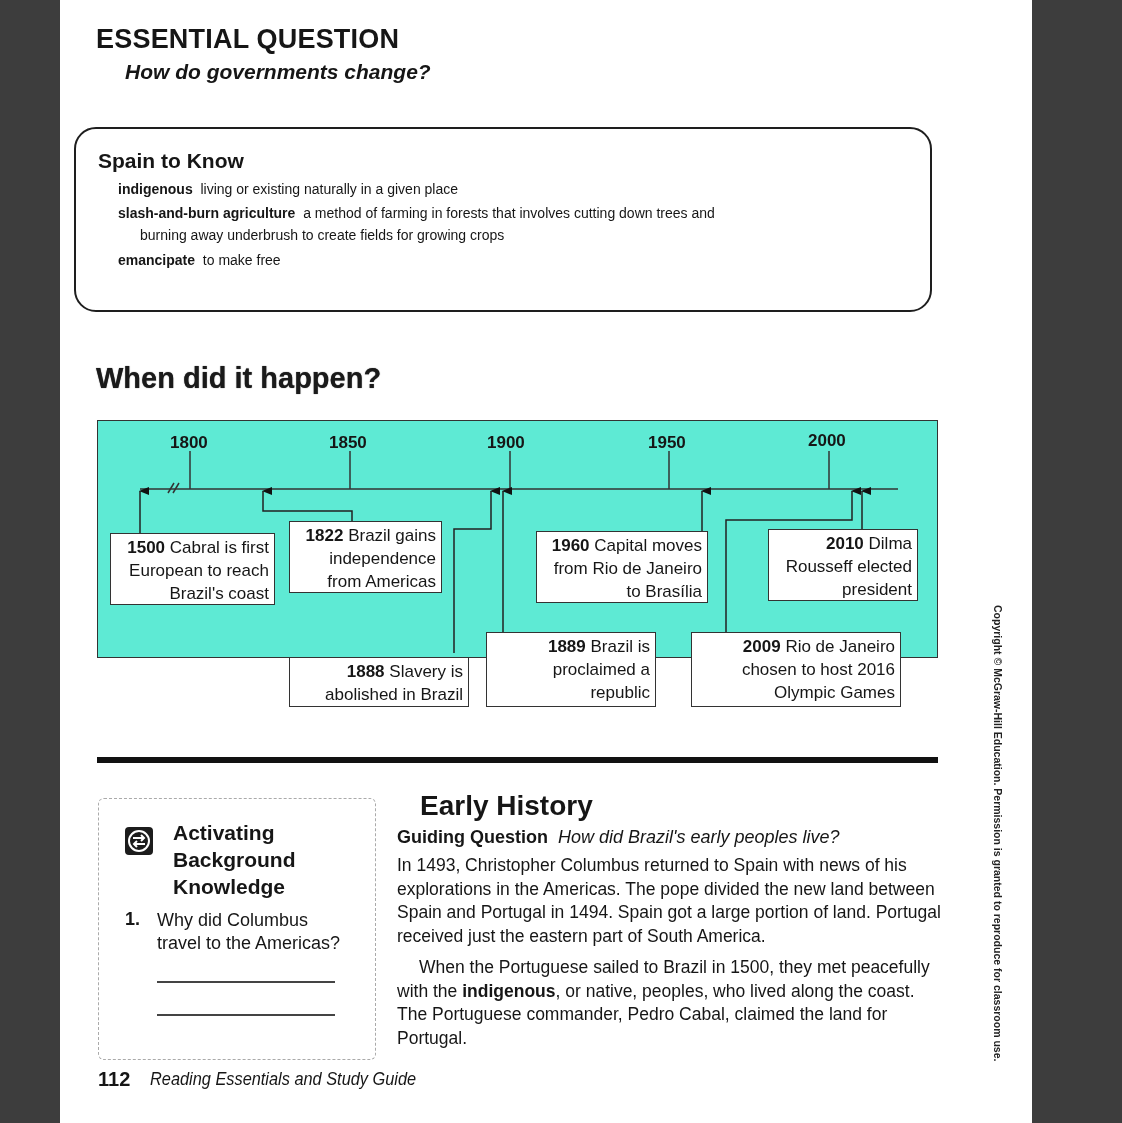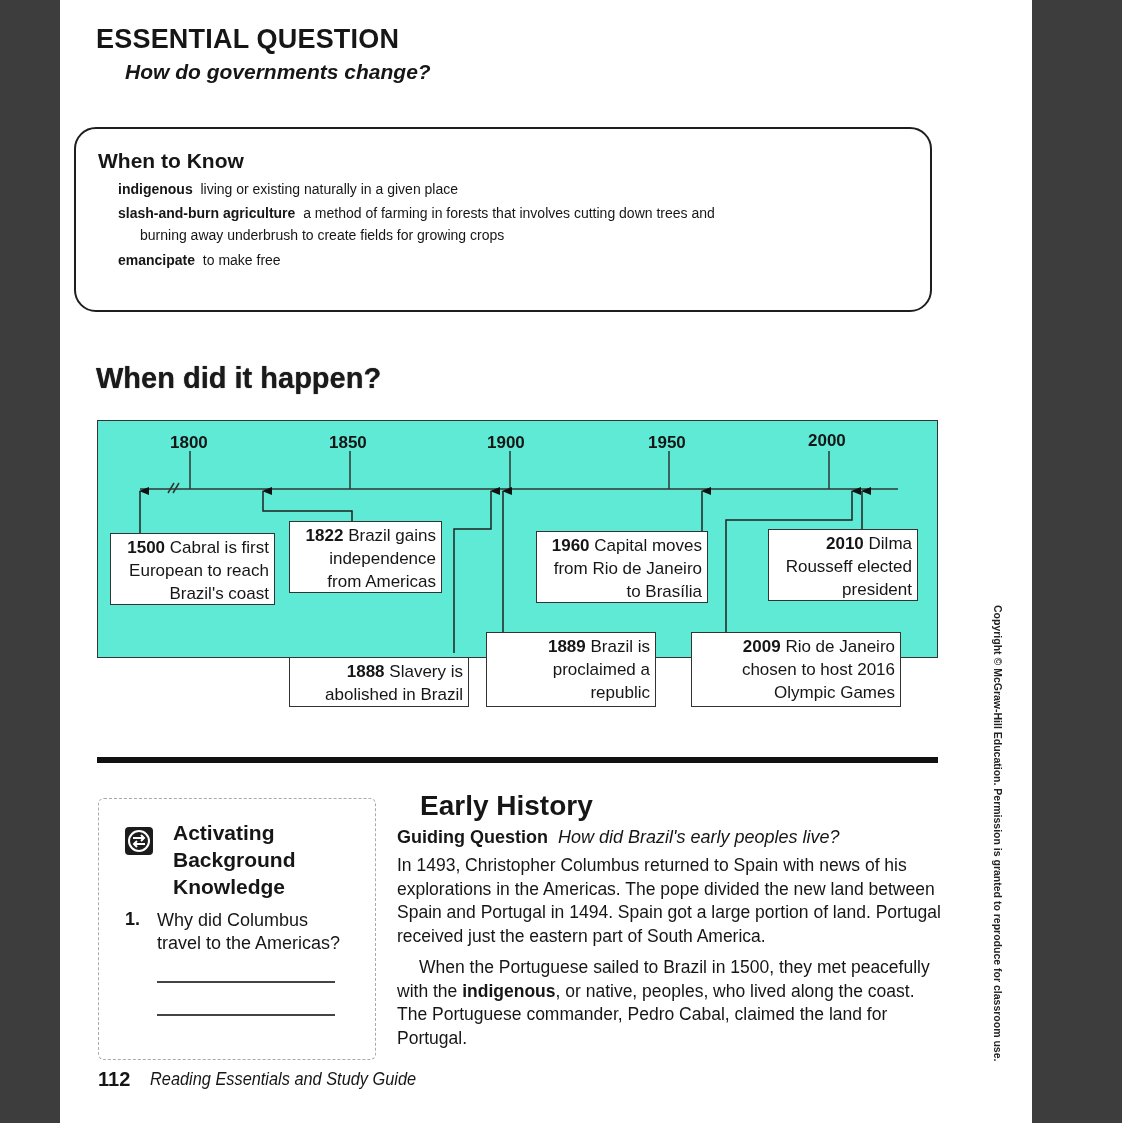--- a/index.html
+++ b/index.html
@@ -82,21 +82,21 @@
 </style>
 </head>
 <body>
 
 <div class="page">
 
   <div class="abs eq-label">ESSENTIAL QUESTION</div>
   <div class="abs eq-question">How do governments change?</div>
 
   <div class="abs terms-box">
-    <div class="abs terms-title">When to Know</div>
+    <div class="abs terms-title">Spain to Know</div>
     <div class="abs term" style="top:49px">
       <b>indigenous</b>&nbsp; <span>living or existing naturally in a given place</span>
     </div>
     <div class="abs term" style="top:73px">
       <b>slash-and-burn agriculture</b>&nbsp; <span>a method of farming in forests that involves cutting down trees and</span>
       <span class="indent">burning away underbrush to create fields for growing crops</span>
     </div>
     <div class="abs term" style="top:120px">
       <b>emancipate</b>&nbsp; <span>to make free</span>
     </div>

